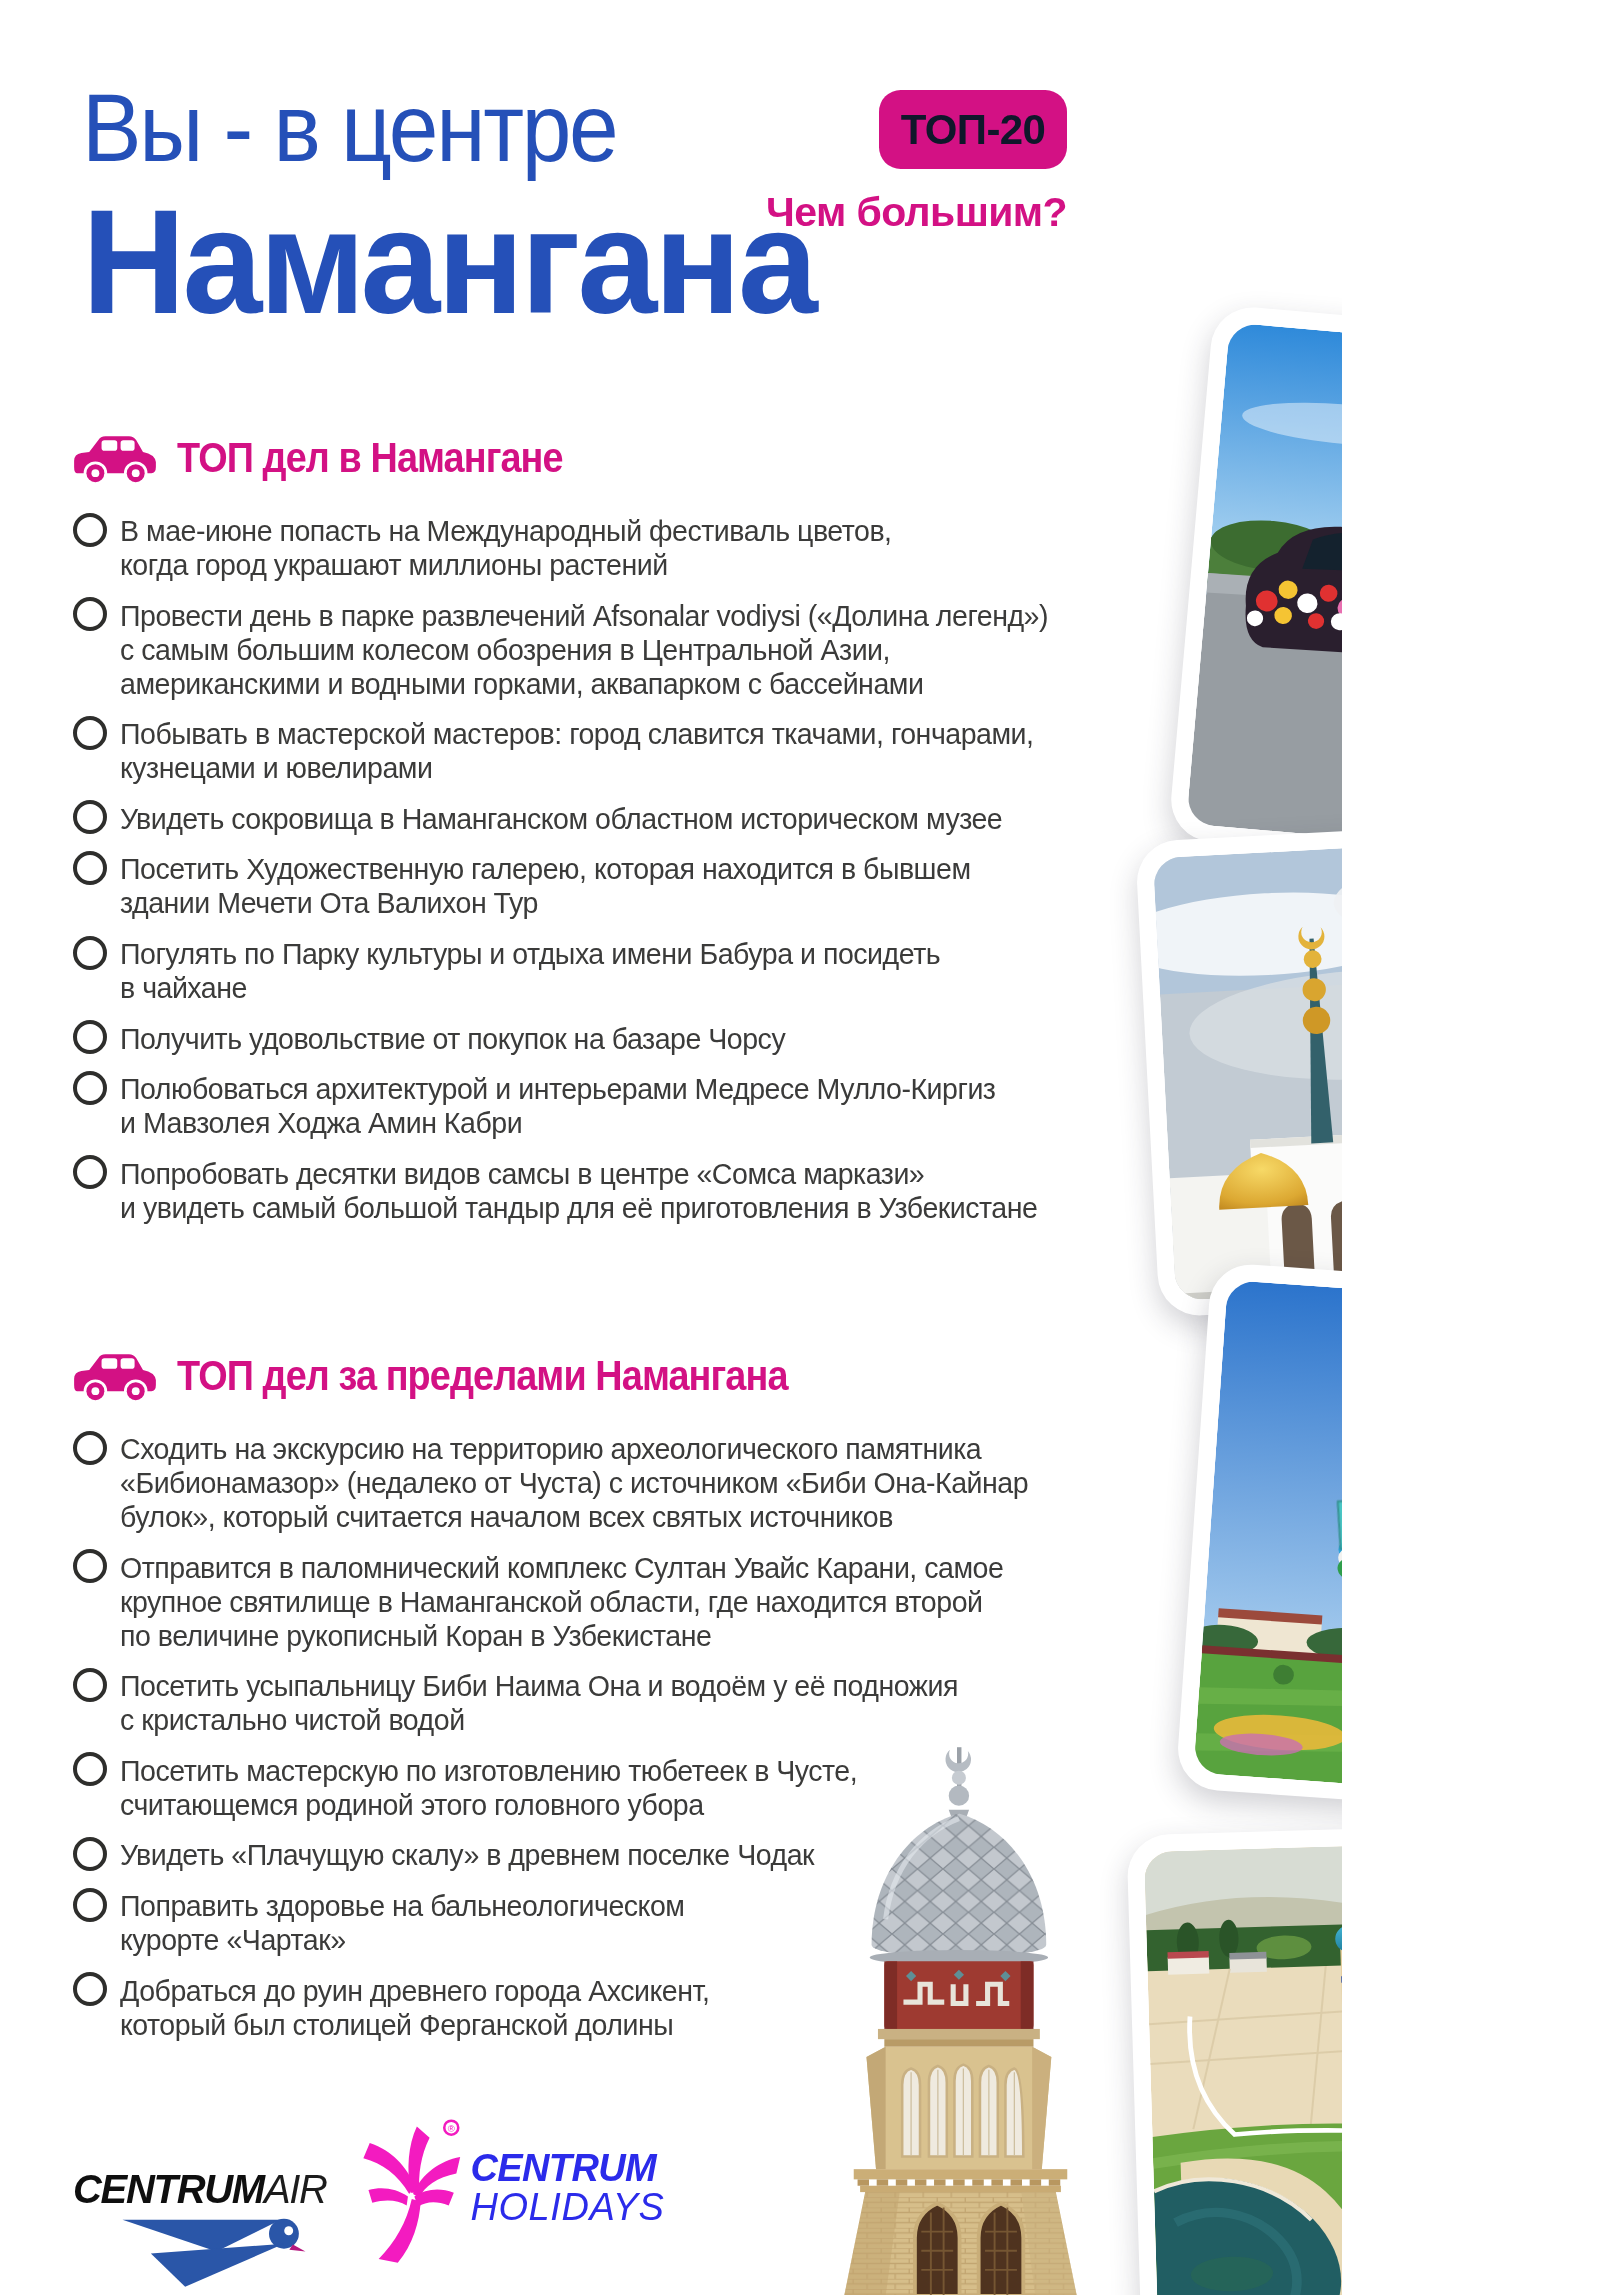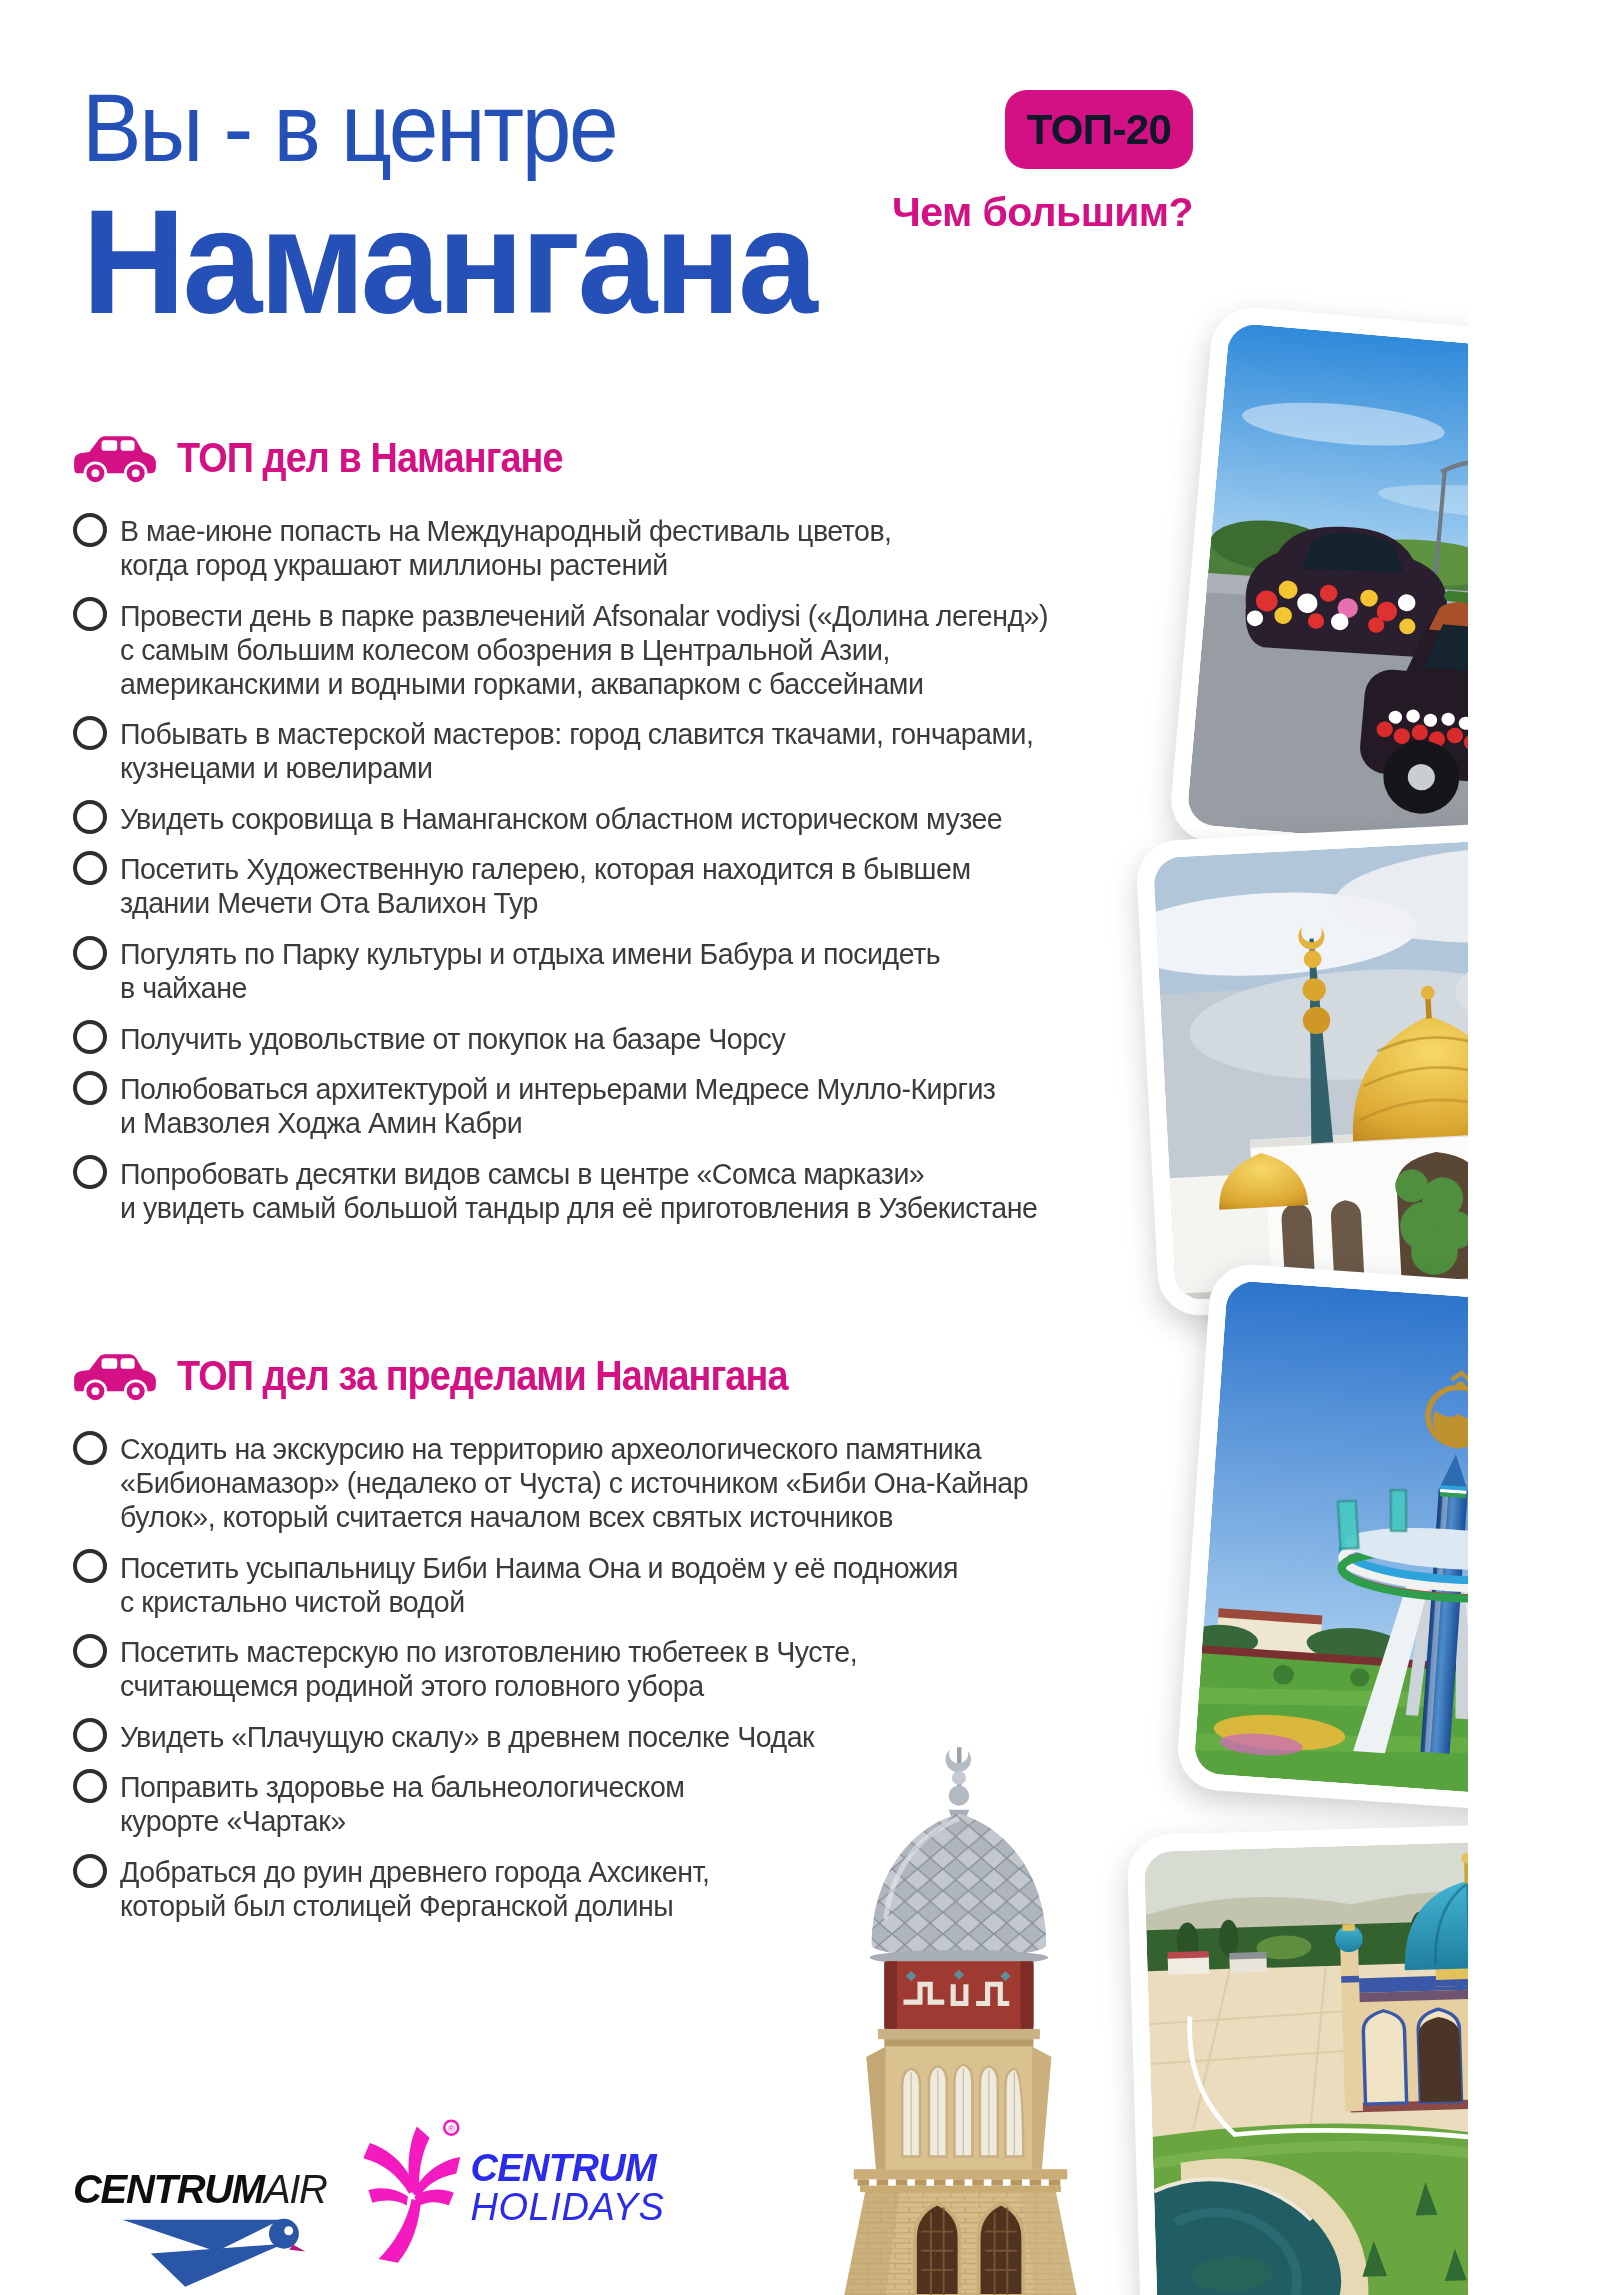--- a/index.html
+++ b/index.html
@@ -1,16 +1,16 @@
 <!DOCTYPE html>
 <html style="font-size:10.2px"><head>
 <meta charset="utf-8">
 <style>
   html,body{margin:0;padding:0;background:#ffffff;}
-  .page{position:relative;width:1468px;height:2295px;background:#ffffff;overflow:hidden;
+  .page{position:relative;width:1342px;height:2295px;background:#ffffff;overflow:hidden;
         font-family:"Liberation Sans", sans-serif;}
 
   
   .title-wrap{position:absolute;left:82px;top:75px;}
   .title-line1{display:inline-block;font-size:96px;font-weight:400;color:var(--blue);
                letter-spacing:-2.5px;transform:scaleX(.93);transform-origin:left top;line-height:1.1;}
   .title-line2{display:block;font-size:148px;font-weight:700;color:var(--blue);
                letter-spacing:-3.2px;transform:scaleX(.97);transform-origin:left top;
                line-height:1.0;margin-top:7.6px;}
 
@@ -146,20 +146,26 @@
         <circle cx="112" cy="78" r="16" fill="#D31184"></circle>
           <circle cx="112" cy="78" r="7" fill="#fff"></circle>
       </svg>
       <span class="sec-title">ТОП дел за пределами Намангана</span>
     </div>
     <div class="item">
         <span class="bullet"></span>
         <span class="item-text">Сходить на экскурсию на территорию археологического памятника
 «Бибионамазор» (недалеко от Чуста) с источником «Биби Она-Кайнар
 булок», который считается началом всех святых источников</span>
+      </div>
+    <div class="item">
+        <span class="bullet"></span>
+        <span class="item-text">Отправится в паломнический комплекс Султан Увайс Карани, самое
+крупное святилище в Наманганской области, где находится второй
+по величине рукописный Коран в Узбекистане</span>
       </div>
     <div class="item">
         <span class="bullet"></span>
         <span class="item-text">Посетить усыпальницу Биби Наима Она и водоём у её подножия
 с кристально чистой водой</span>
       </div>
     <div class="item">
         <span class="bullet"></span>
         <span class="item-text">Посетить мастерскую по изготовлению тюбетеек в Чусте,
 считающемся родиной этого головного убора</span>

